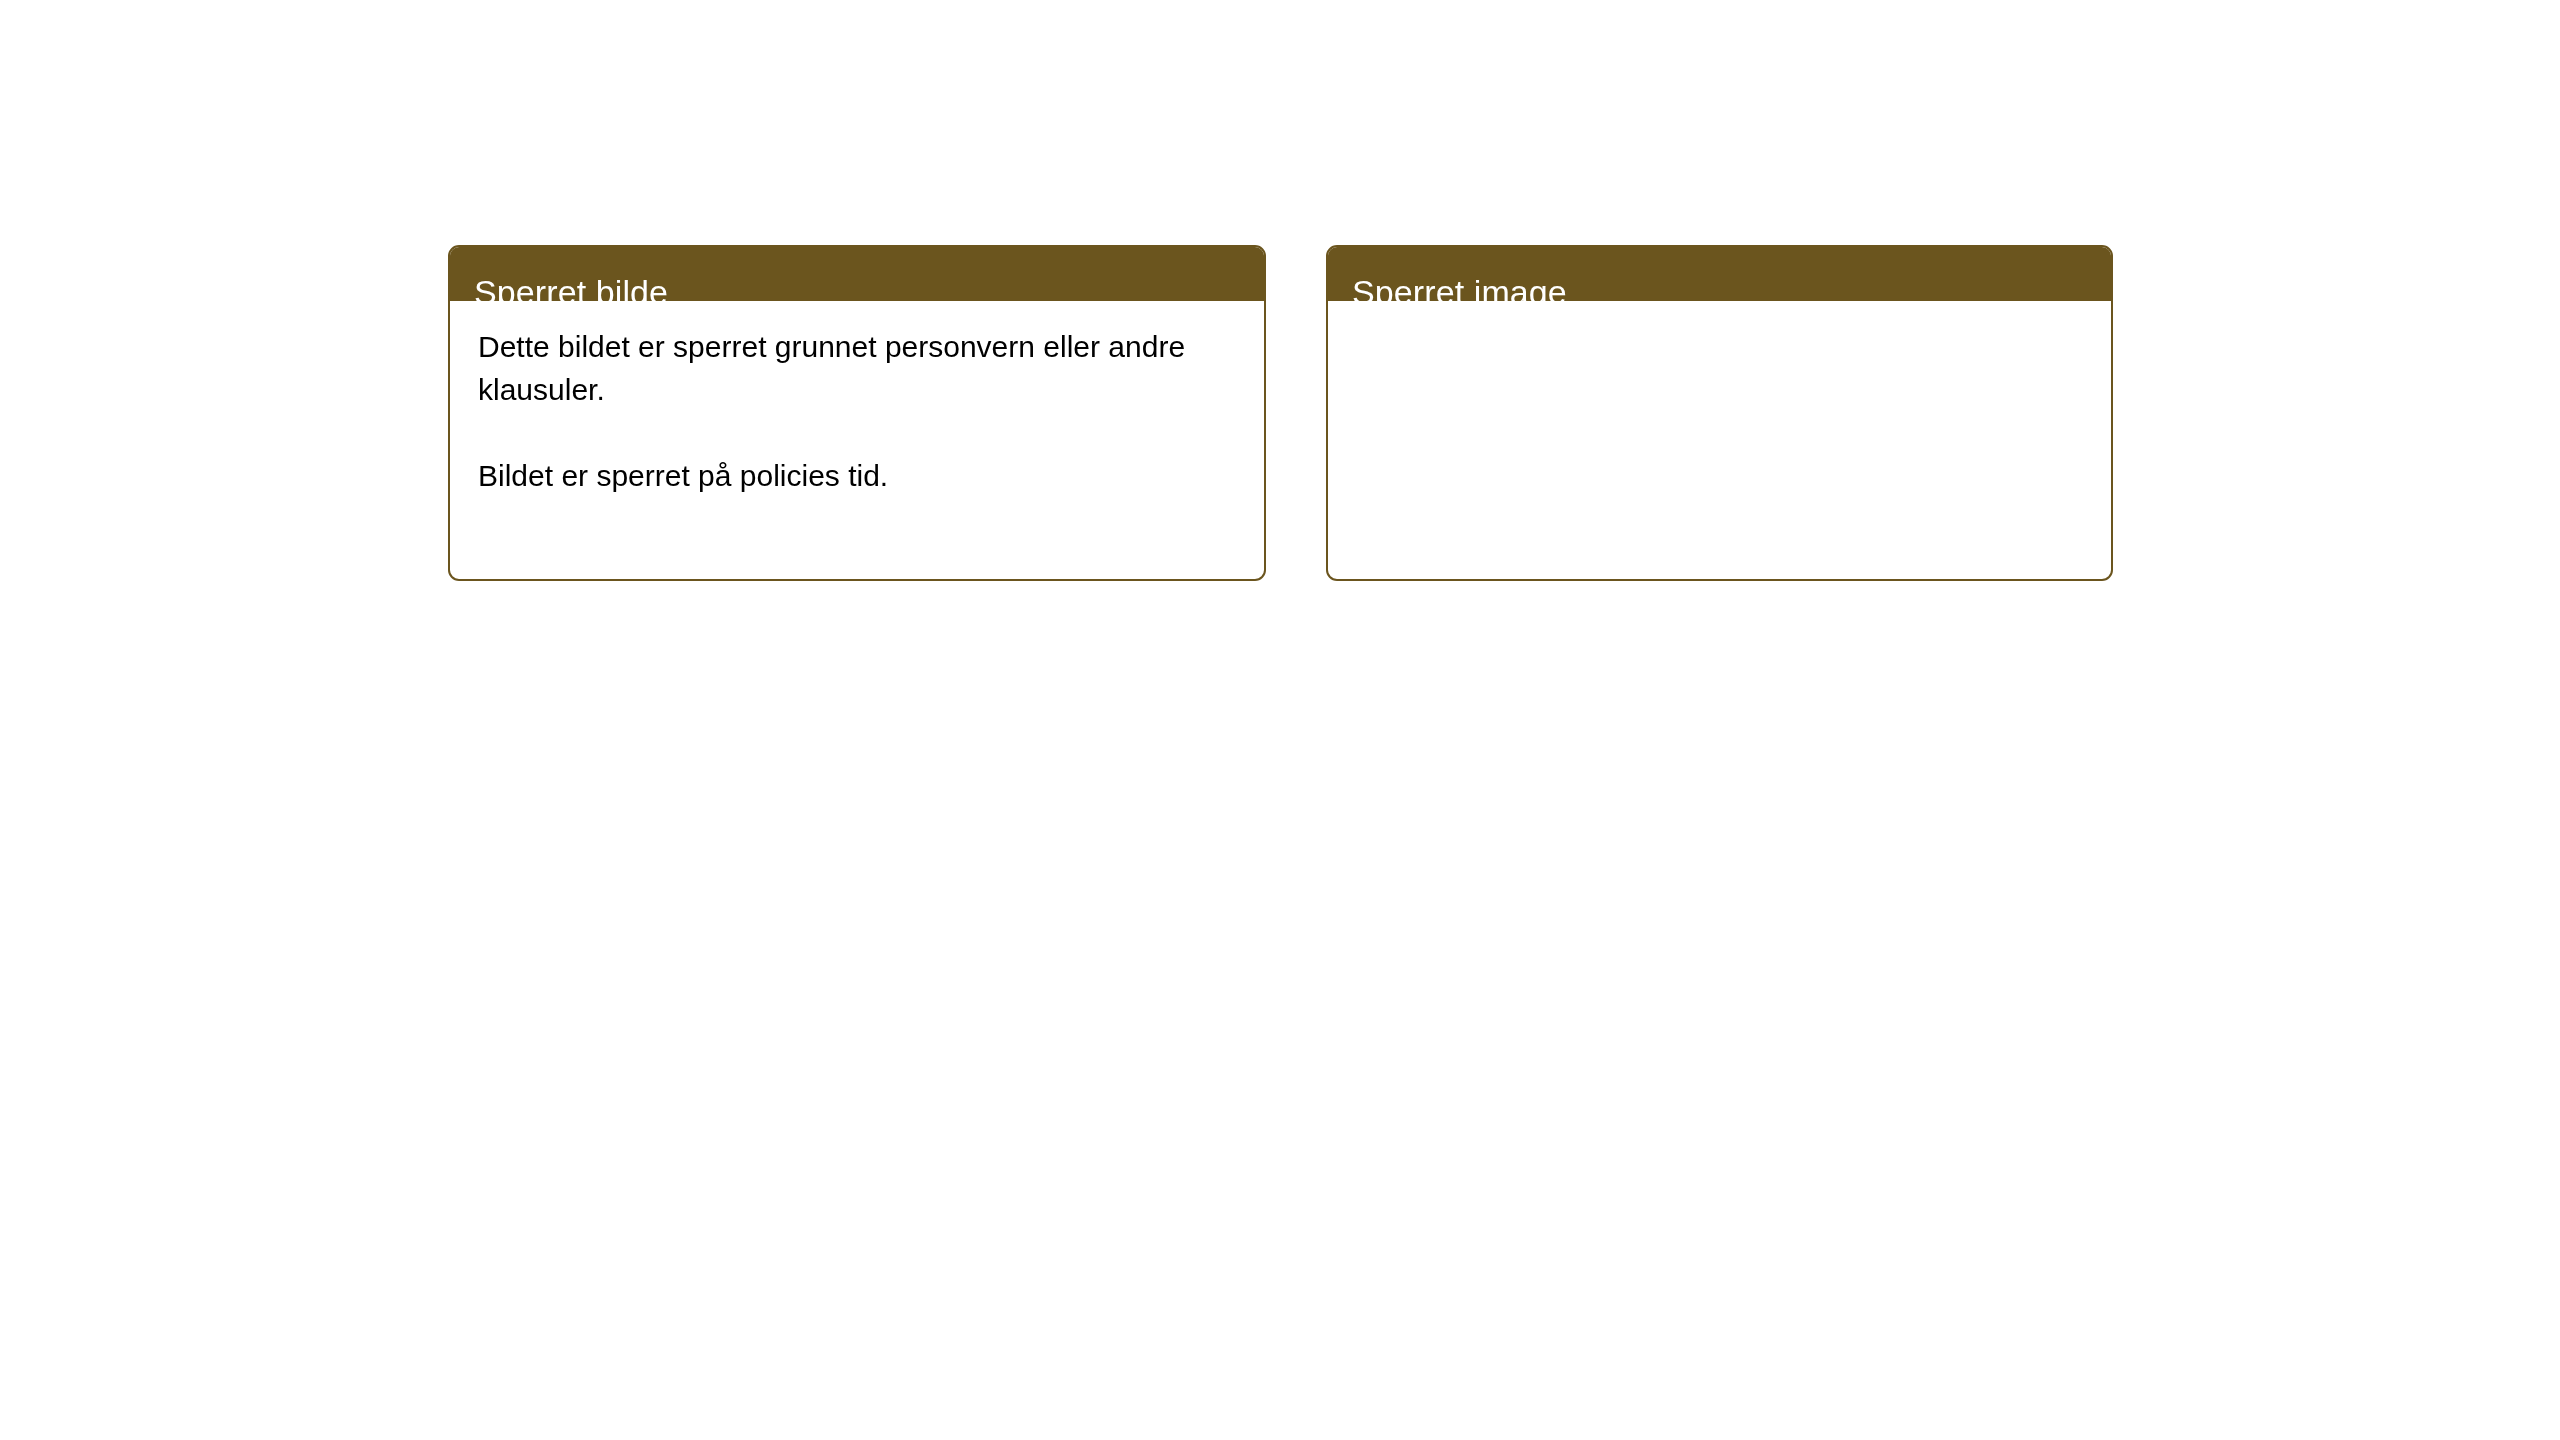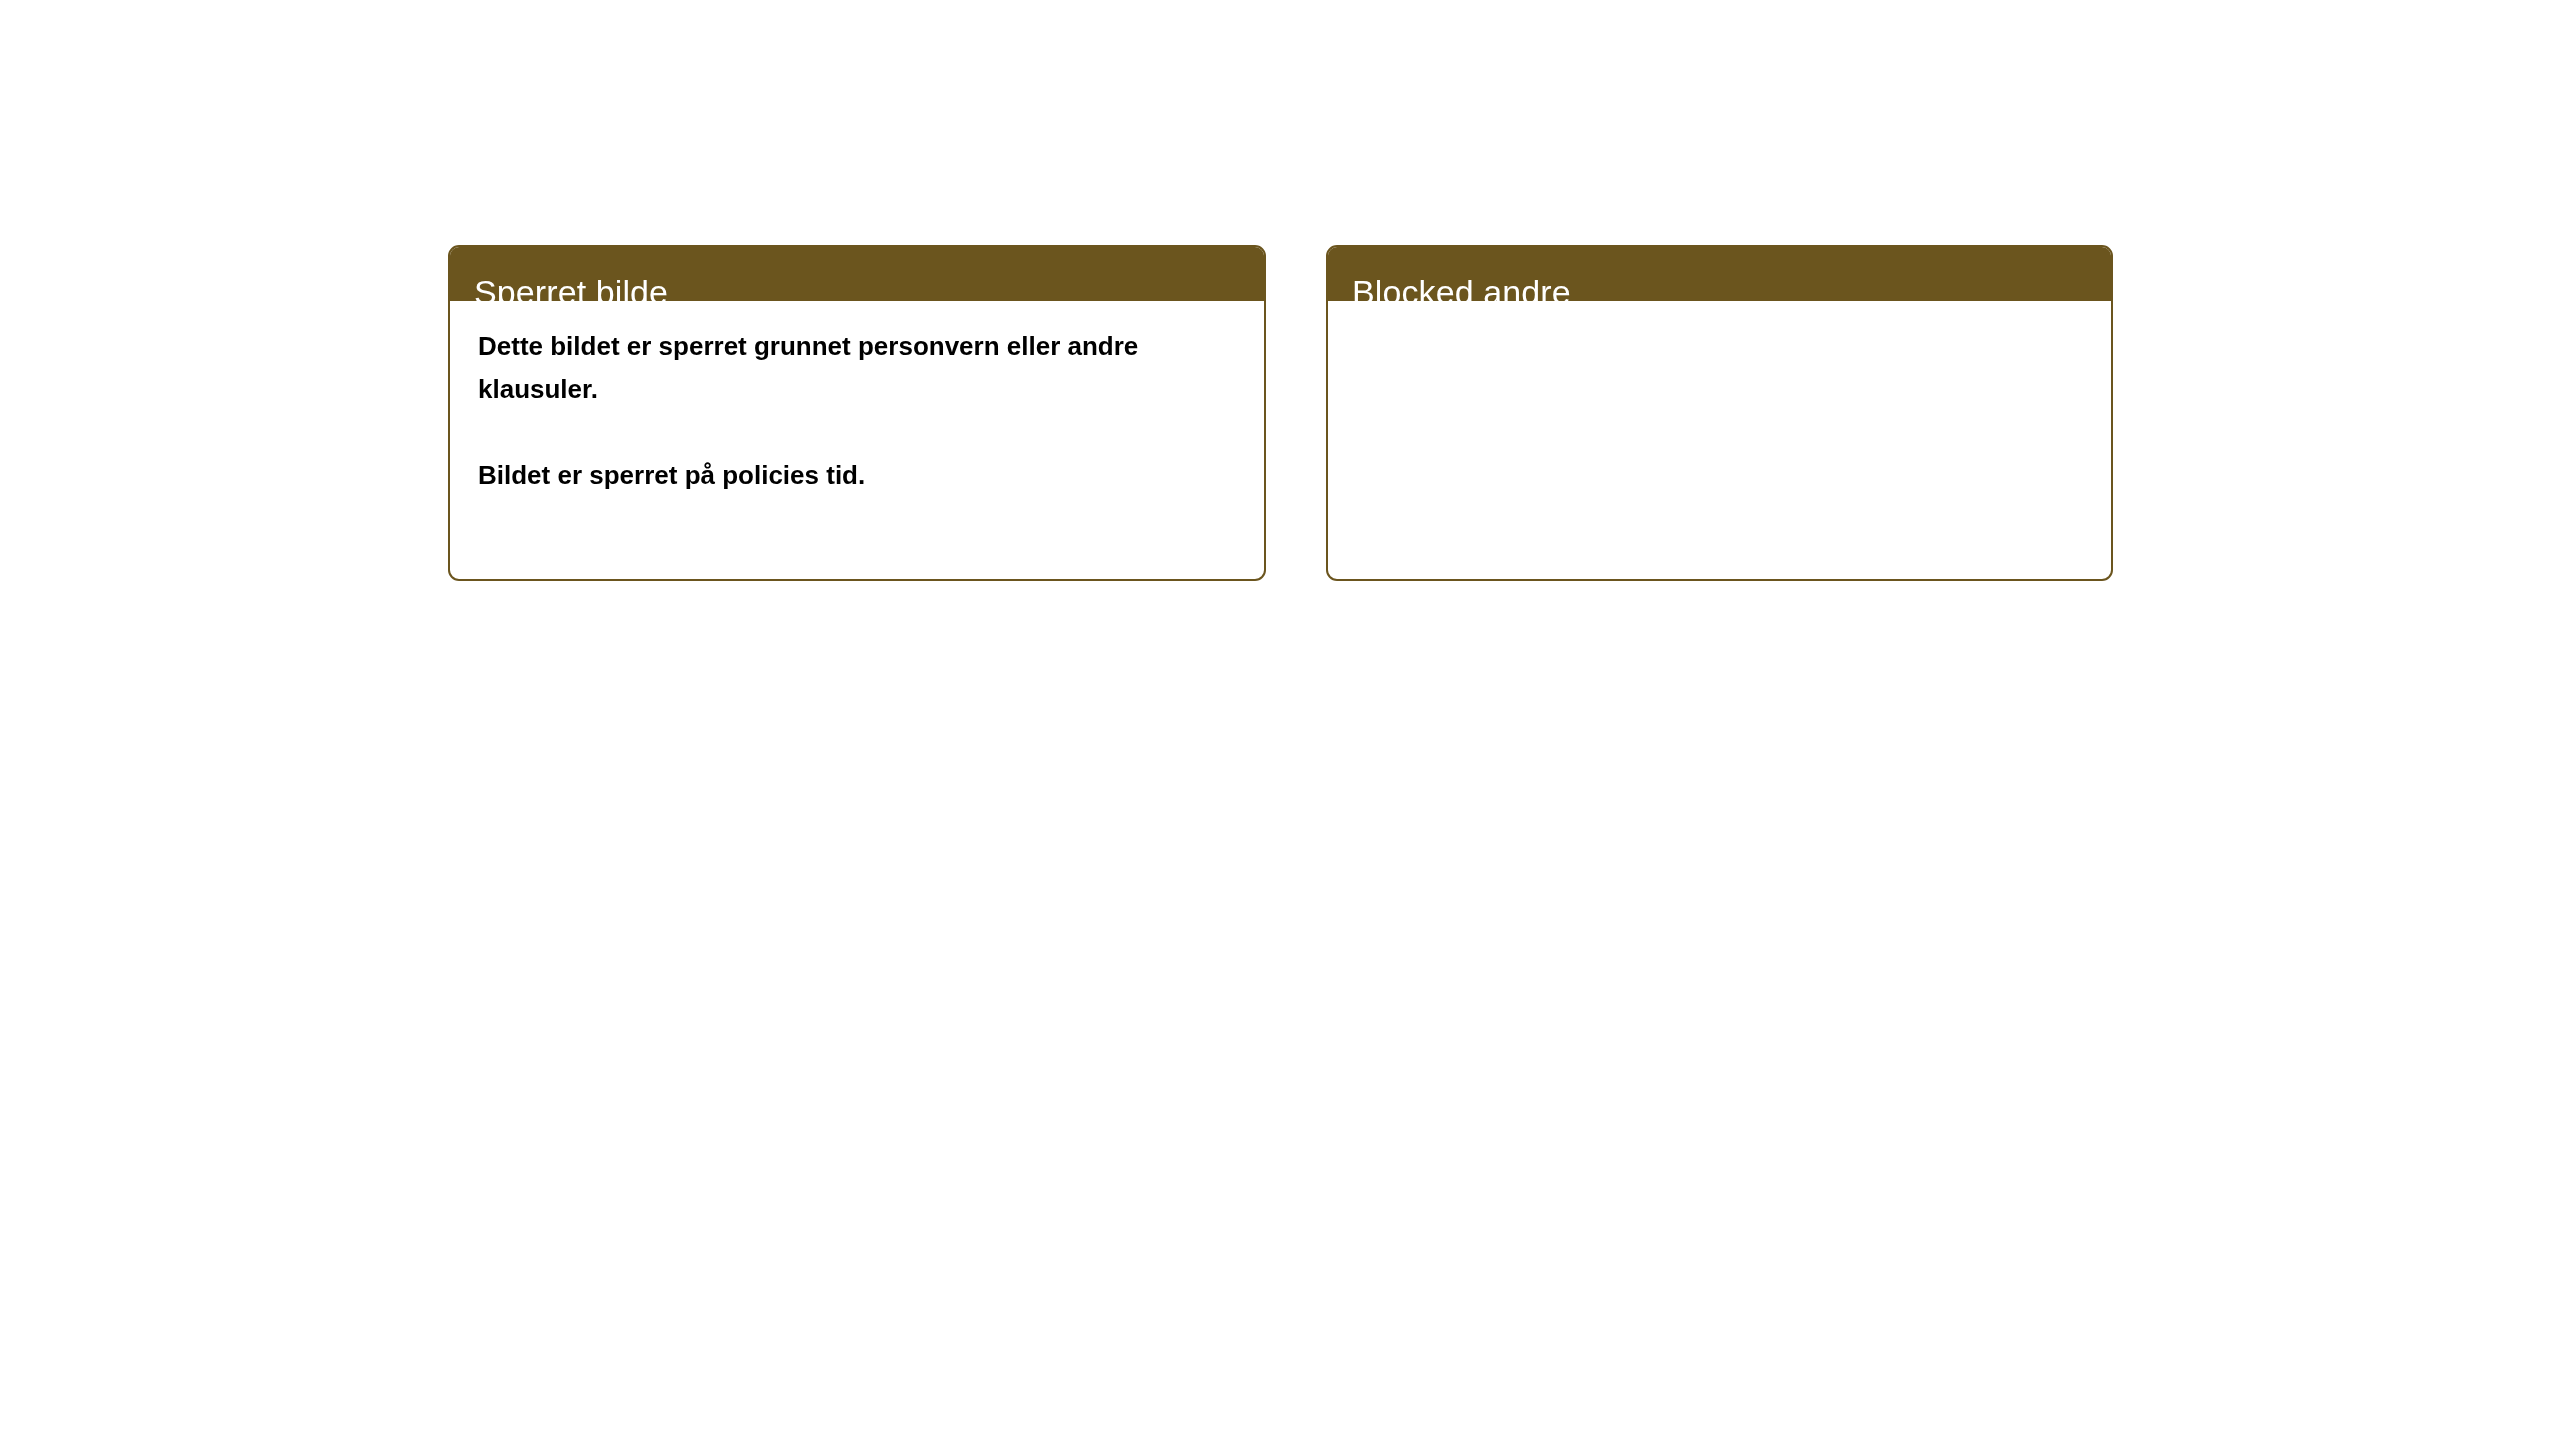--- a/index.html
+++ b/index.html
@@ -69,22 +69,22 @@
   }
 
   .card-body {
     box-sizing: border-box;
     padding: 24px 26px 0 28px;
     background: #ffffff;
   }
 
   .body-paragraph {
     color: #000000;
-    font-size: 26px;
-    font-weight: 700;
+    font-size: 30px;
+    font-weight: 400;
     line-height: 43px;
     margin: 0;
   }
 
   .paragraph-gap {
     height: 43px;
   }
 </style>
 </head>
 <body>
@@ -97,20 +97,20 @@
     </div>
     <div class="card-body">
       <p class="body-paragraph">Dette bildet er sperret grunnet personvern eller andre klausuler.</p>
       <div class="paragraph-gap"></div>
       <p class="body-paragraph">Bildet er sperret på policies tid.</p>
     </div>
   </div>
 
   <div class="notice-card card-en">
     <div class="card-header">
-      <span class="card-title">Blocked andre</span>
+      <span class="card-title">Sperret image</span>
     </div>
     <div class="card-body">
       <div class="paragraph-gap"></div>
     </div>
   </div>
 
 </div>
 
 </body></html>

